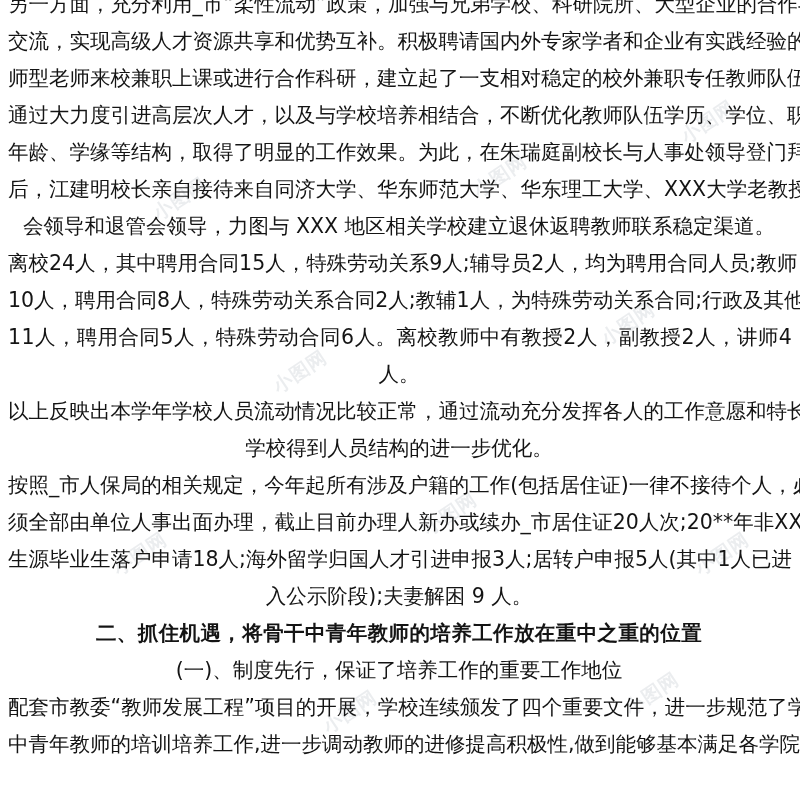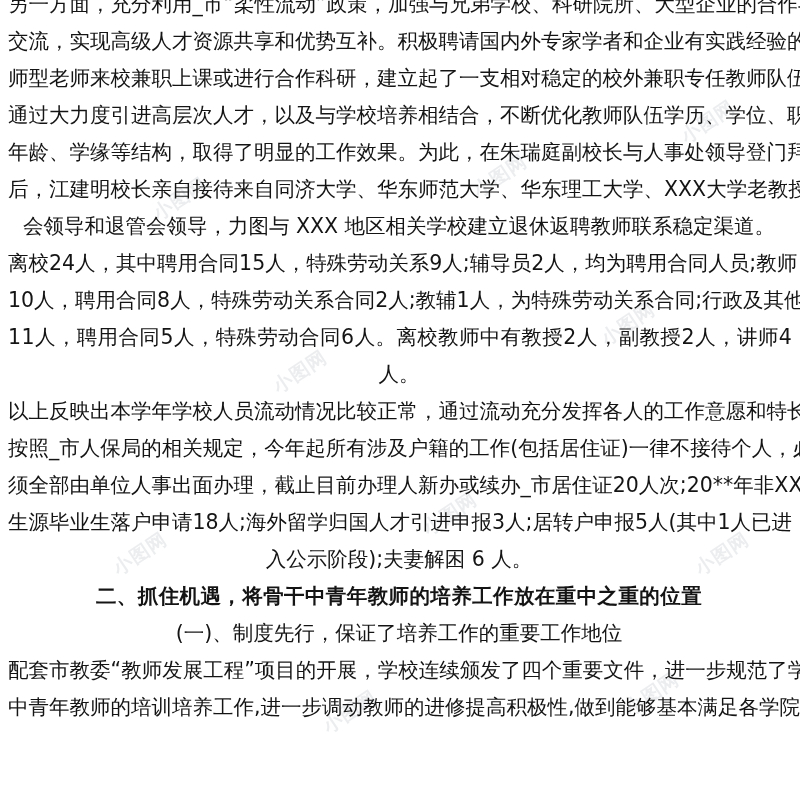--- a/index.html
+++ b/index.html
@@ -563,20 +563,21 @@
         <span>人</span>
         <span>的</span>
         <span>工</span>
         <span>作</span>
         <span>意</span>
         <span>愿</span>
         <span>和</span>
         <span>特</span>
         <span>长</span>
       </div>
+      <div class="line ragged"><span>学校得到人员结构的进一步优化。</span></div>
       <div class="line justify">
         <span>按</span>
         <span>照</span>
         <span>_</span>
         <span>市</span>
         <span>人</span>
         <span>保</span>
         <span>局</span>
         <span>的</span>
         <span>相</span>
@@ -706,21 +707,21 @@
         <span>(</span>
         <span>其</span>
         <span>中</span>
         <span> </span>
         <span>1</span>
         <span> </span>
         <span>人</span>
         <span>已</span>
         <span>进</span>
       </div>
-      <div class="line ragged"><span>入公示阶段);夫妻解困 6 人。</span></div>
+      <div class="line ragged"><span>入公示阶段);夫妻解困 9 人。</span></div>
       <div class="line bold ragged"><span>二、抓住机遇，将骨干中青年教师的培养工作放在重中之重的位置</span></div>
       <div class="line ragged"><span>(一)、制度先行，保证了培养工作的重要工作地位</span></div>
       <div class="line justify">
         <span>配</span>
         <span>套</span>
         <span>市</span>
         <span>教</span>
         <span>委</span>
         <span>“</span>
         <span>教</span>

